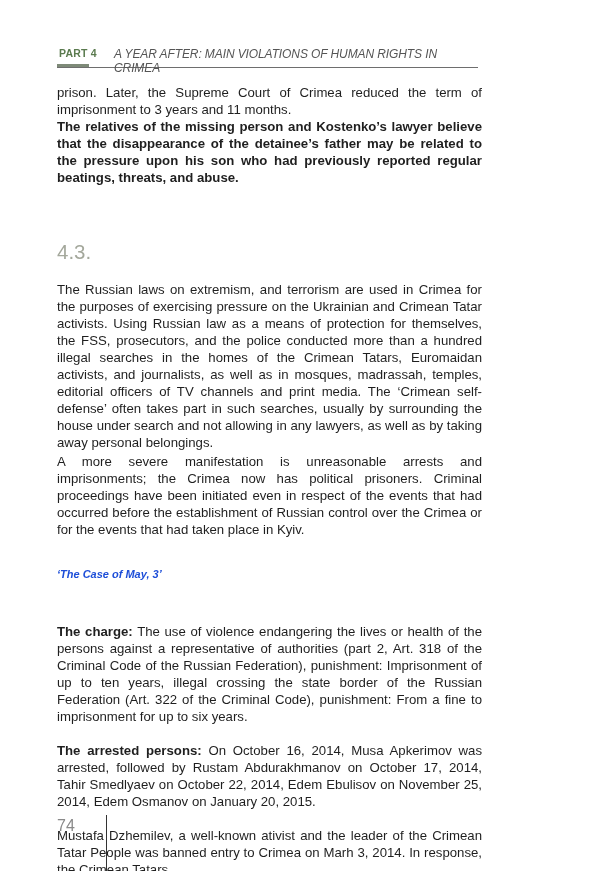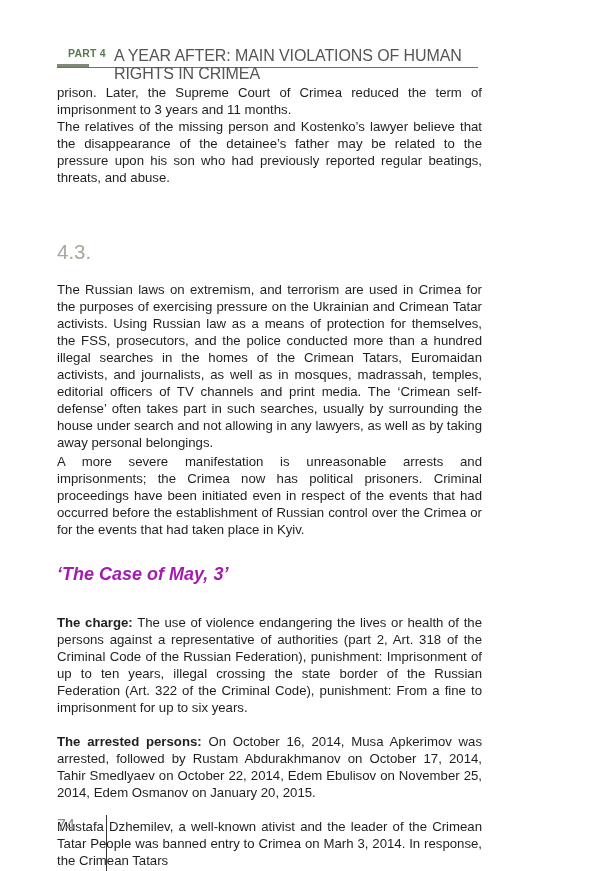--- a/index.html
+++ b/index.html
@@ -18,84 +18,85 @@
     .header {
       position: absolute;
       left: 57px;
       top: 45px;
       width: 421px;
       height: 22px;
       border-bottom: 1.3px solid #6e6e6e;
     }
     .header .part {
       position: absolute;
-      left: 11px;
+      left: 2px;
       top: 2px;
       font-size: 10.5px;
       font-weight: bold;
       color: #5a7a4e;
       letter-spacing: 0.2px;
     }
     .header .part-underline {
       position: absolute;
       left: 0;
       top: 19px;
       width: 32px;
       height: 3px;
       background: #7e8a78;
     }
     .header .title {
       position: absolute;
       left: 57px;
       top: 2px;
-      font-size: 16px;
+      font-size: 12px;
       color: #555555;
       letter-spacing: -0.1px;
+      font-style: italic;
     }
     .content {
       position: absolute;
       left: 57px;
       top: 84px;
       width: 425px;
     }
     p {
       margin: 0;
       font-size: 13.2px;
       line-height: 17px;
       text-align: justify;
       hyphens: manual;
     }
     .p1 { margin-bottom: 0; }
-    .p2 { margin-bottom: 0; }
+    .p2 { margin-bottom: 0; font-weight: bold; }
     .section-heading {
       margin-top: 53px;
       margin-bottom: 16px;
       display: flex;
       font-size: 20.5px;
       line-height: 26px;
       color: #a4a89c;
       font-weight: normal;
       align-items: center;
     }
     .section-heading .num {
       width: 43px;
       flex: none;
     }
     .section-heading .txt {
       flex: 1;
     }
     .p3 { margin-bottom: 2px; }
     .p4 { margin-bottom: 28px; }
     .case-title {
-      font-size: 18px;
+      font-size: 11px;
       font-style: italic;
       font-weight: bold;
-      color: #a21caf;
+      color: #1d4ed8;
       line-height: 17px;
-      margin-bottom: 31px;
+      margin-bottom: 40px;
     }
     .p5 { margin-bottom: 17px; }
     .p6 { margin-bottom: 17px; }
     strong { font-weight: bold; }
     .footer-num {
       position: absolute;
       left: 57px;
       top: 817px;
       font-size: 16px;
       color: #8a8a8a;

